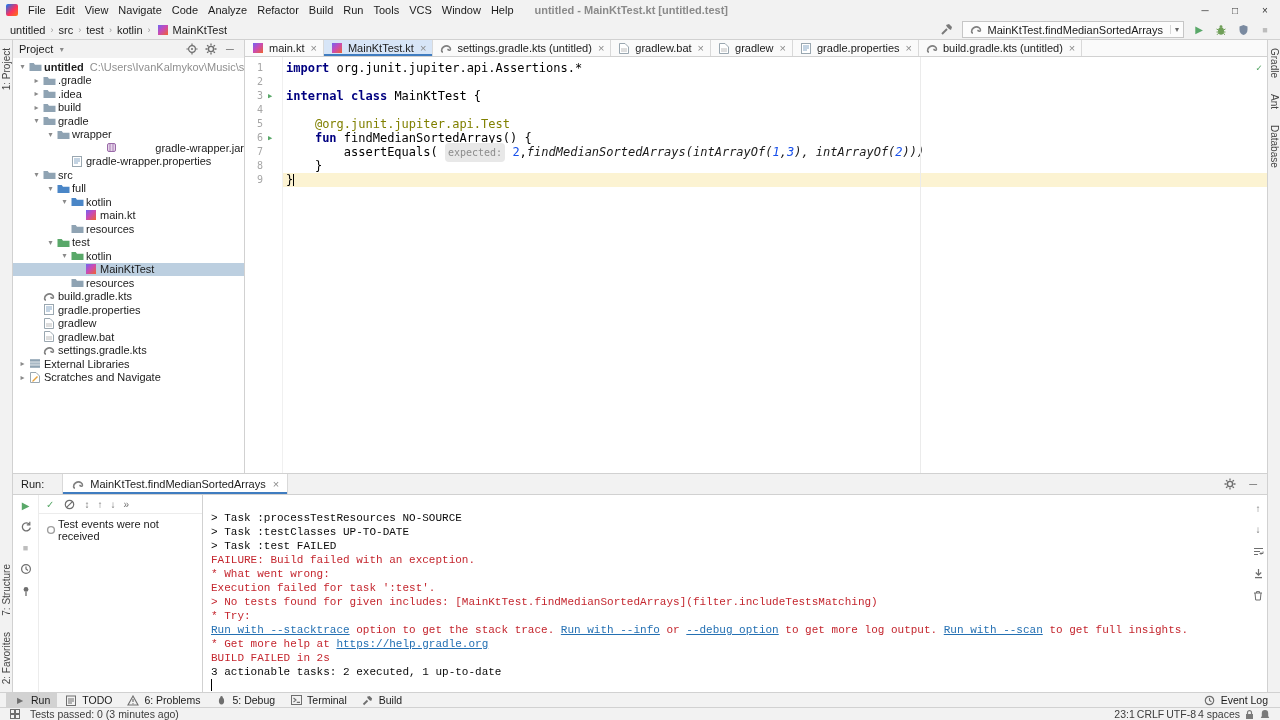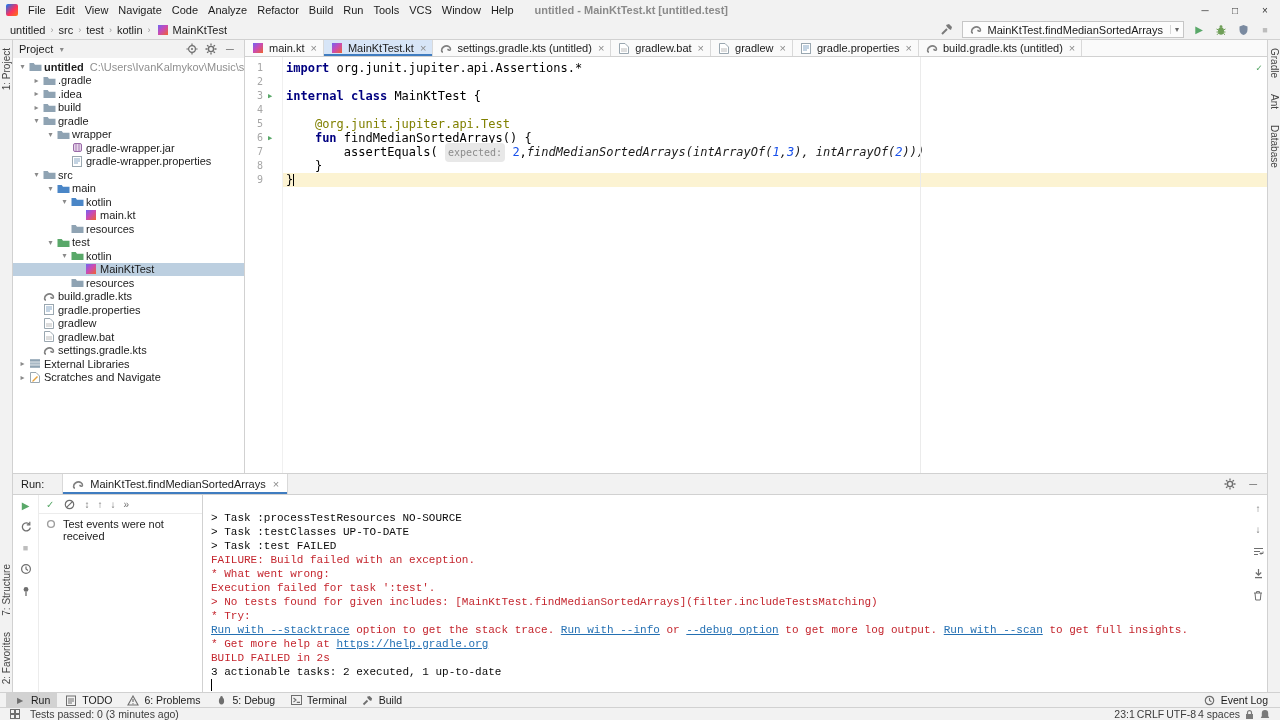--- a/index.html
+++ b/index.html
@@ -73,21 +73,21 @@
 .run-header{height:21px;flex:none;background:#f2f2f2;border-bottom:1px solid #d1d1d1;display:flex;align-items:center;padding-left:8px;gap:18px;}
 .run-tab{display:flex;align-items:center;gap:5px;height:100%;padding:0 8px;background:#fff;border-left:1px solid #d9d9d9;border-right:1px solid #d9d9d9;box-shadow:inset 0 -2px 0 #3f7cc0;}
 .run-header-right{margin-left:auto;display:flex;gap:12px;margin-right:10px;color:#6e6e6e;align-items:center;}
 .run-body{flex:1;display:flex;overflow:hidden;}
 .run-vtoolbar{width:26px;flex:none;border-right:1px solid #ececec;display:flex;flex-direction:column;align-items:center;padding-top:5px;gap:10px;color:#6e6e6e;}
 .test-panel{width:164px;flex:none;border-right:1px solid #d1d1d1;display:flex;flex-direction:column;}
 .test-toolbar{height:19px;flex:none;display:flex;align-items:center;gap:8px;padding:0 7px;border-bottom:1px solid #ececec;color:#6e6e6e;}
 .tt-check{color:#59a869;font-size:10px;}
 .tt-g{font-size:10px;}
 .test-tree{flex:1;padding:4px 5px;}
-.test-row{display:flex;gap:5px;}
+.test-row{display:flex;align-items:center;}
 .console{flex:1;font-family:Liberation Mono, monospace;font-size:11px;line-height:14px;padding:16px 6px 0 8px;overflow:hidden;}
 .con-line{white-space:pre;height:14px;}
 .cs-p{color:#0a0a0a;}
 .cs-e{color:#c4262e;}
 .cs-l{color:#2470b3;text-decoration:underline;}
 .con-cursor{display:inline-block;width:1px;height:12px;background:#000;}
 .console-gutter{width:18px;flex:none;display:flex;flex-direction:column;align-items:center;padding-top:8px;gap:10px;color:#6e6e6e;}
 .cg-a{font-size:10px;}
 
 .toolwindow-bar{position:absolute;left:0;right:0;bottom:13px;height:15px;background:#f2f2f2;border-top:1px solid #d1d1d1;display:flex;align-items:center;padding:0 6px;font-size:10.5px;}
@@ -271,21 +271,21 @@
         </div>
         <div class="tree-row" style="padding-left: 32px;">
           <span class="chev">▾</span>
           <span class="icon">
             <svg width="13" height="11" viewBox="0 0 13 11">
               <path d="M0.5 2 h4.2 l1.3 1.8 h6.5 V10 H0.5 z" fill="#8fa3b3"></path>
             </svg>
           </span>
           <span class="tree-label">wrapper</span>
         </div>
-        <div class="tree-row" style="padding-left: 46px;">
+        <div class="tree-row" style="padding-left: 46px; justify-content: space-between;">
           <span class="chev"></span>
           <span class="icon">
             <svg width="11" height="11">
               <rect x="1.5" y="1.5" width="8" height="8" rx="1.5" fill="#e6d4ea" stroke="#9a6aa8"></rect>
               <path d="M4 1.5 v8 M7 1.5 v8" stroke="#9a6aa8" stroke-width="0.8"></path>
             </svg>
           </span>
           <span class="tree-label">gradle-wrapper.jar</span>
         </div>
         <div class="tree-row" style="padding-left: 46px;">
@@ -307,21 +307,21 @@
           </span>
           <span class="tree-label">src</span>
         </div>
         <div class="tree-row" style="padding-left: 32px;">
           <span class="chev">▾</span>
           <span class="icon">
             <svg width="13" height="11" viewBox="0 0 13 11">
               <path d="M0.5 2 h4.2 l1.3 1.8 h6.5 V10 H0.5 z" fill="#4a86c7"></path>
             </svg>
           </span>
-          <span class="tree-label">main</span>
+          <span class="tree-label">full</span>
         </div>
         <div class="tree-row" style="padding-left: 46px;">
           <span class="chev">▾</span>
           <span class="icon">
             <svg width="13" height="11" viewBox="0 0 13 11">
               <path d="M0.5 2 h4.2 l1.3 1.8 h6.5 V10 H0.5 z" fill="#4a86c7"></path>
             </svg>
           </span>
           <span class="tree-label">kotlin</span>
         </div>

